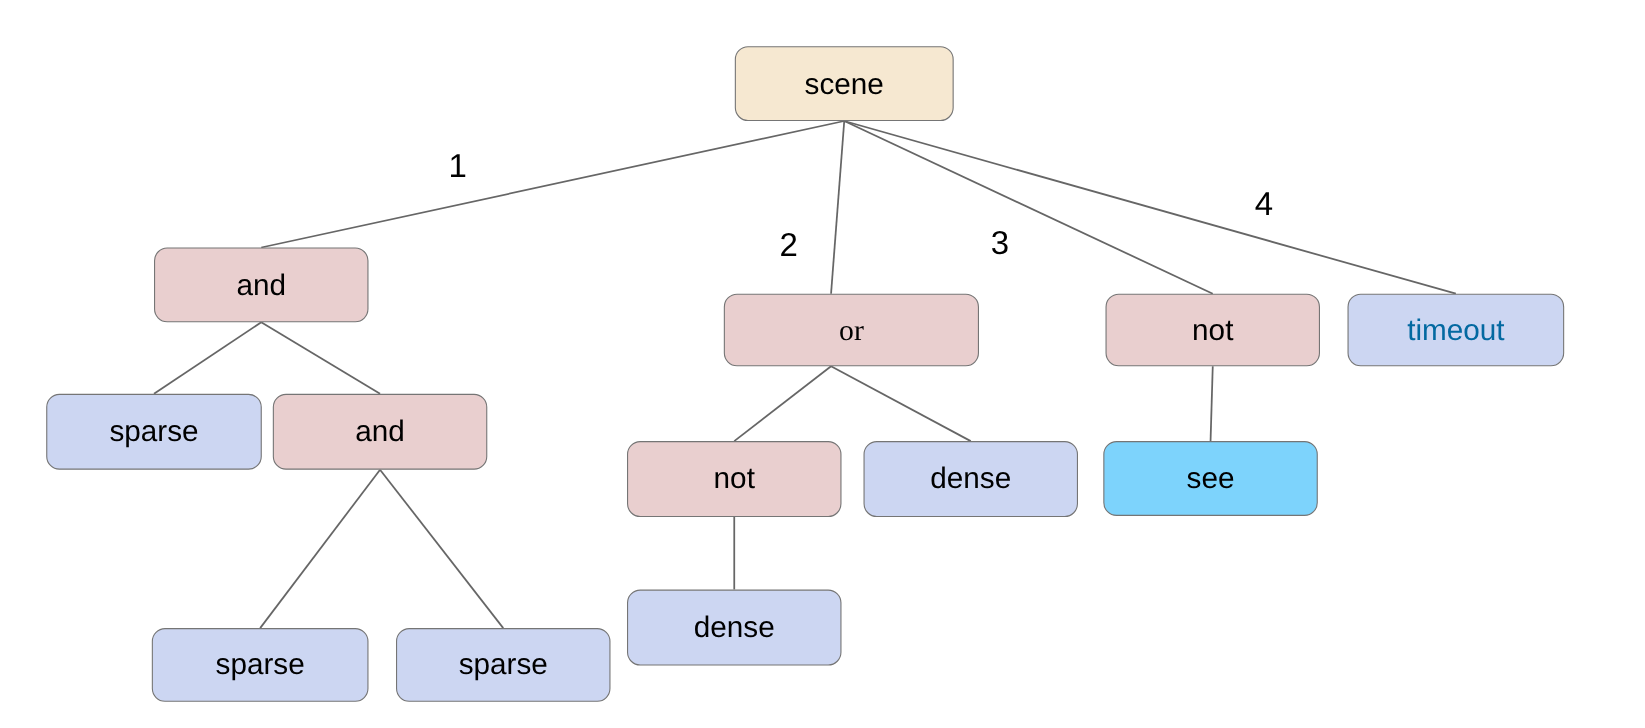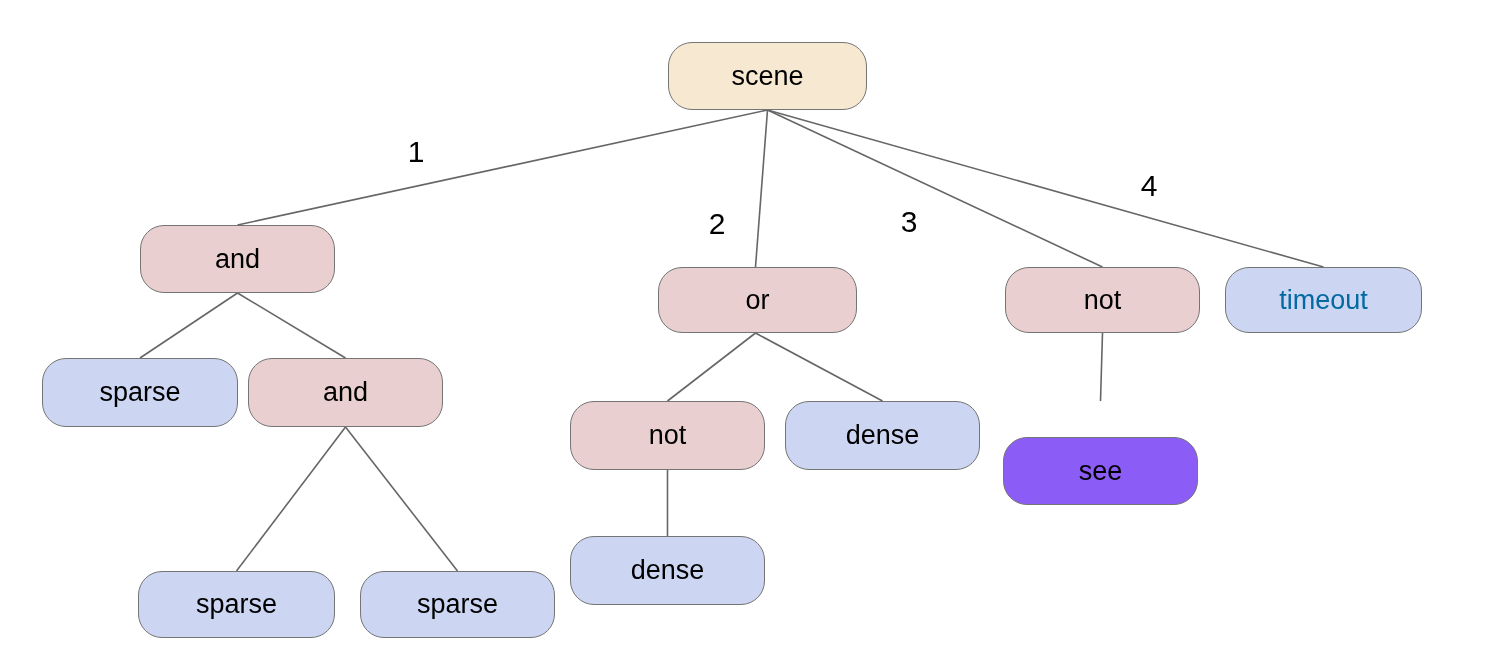--- a/index.html
+++ b/index.html
@@ -18,21 +18,21 @@
     left: 0;
     top: 0;
     width: 100%;
     height: 100%;
   }
   .node {
     position: absolute;
     box-sizing: border-box;
     border-style: solid;
     border-width: 1.6px;
-    border-radius: 24px;
+    border-radius: 12px;
     display: flex;
     align-items: center;
     justify-content: center;
     font-size: 27px;
     color: #000000;
     line-height: 1;
     user-select: none;
   }
   .edge-label {
     position: absolute;
@@ -60,24 +60,24 @@
       <line x1="755.5" y1="333" x2="882.5" y2="401" stroke="#666666" stroke-width="1.6"></line>
       <line x1="667.5" y1="470" x2="667.5" y2="536" stroke="#666666" stroke-width="1.6"></line>
       <line x1="1102.5" y1="333" x2="1100.5" y2="401" stroke="#666666" stroke-width="1.6"></line>
     </svg>
 <div class="edge-label" style="left: 416px; top: 152px;">1</div>
     <div class="edge-label" style="left: 717px; top: 224px;">2</div>
     <div class="edge-label" style="left: 909px; top: 222px;">3</div>
     <div class="edge-label" style="left: 1149px; top: 186px;">4</div>
     <div class="node" style="left: 668px; top: 42px; width: 199px; height: 68px; background: rgb(246, 232, 209); border-color: rgb(117, 117, 117); color: rgb(0, 0, 0);">scene</div>
     <div class="node" style="left: 140px; top: 225px; width: 195px; height: 68px; background: rgb(233, 207, 207); border-color: rgb(117, 117, 117); color: rgb(0, 0, 0);">and</div>
-    <div class="node" style="left: 658px; top: 267px; width: 199px; height: 66px; background: rgb(233, 207, 207); border-color: rgb(117, 117, 117); color: rgb(0, 0, 0);">or</div>
+    <div class="node" style="left: 658px; top: 267px; width: 232px; height: 66px; background: rgb(233, 207, 207); border-color: rgb(117, 117, 117); color: rgb(0, 0, 0); font-family: Liberation Serif, serif;">or</div>
     <div class="node" style="left: 1005px; top: 267px; width: 195px; height: 66px; background: rgb(233, 207, 207); border-color: rgb(117, 117, 117); color: rgb(0, 0, 0);">not</div>
     <div class="node" style="left: 1225px; top: 267px; width: 197px; height: 66px; background: rgb(204, 214, 242); border-color: rgb(117, 117, 117); color: #0369a1;">timeout</div>
     <div class="node" style="left: 42px; top: 358px; width: 196px; height: 69px; background: rgb(204, 214, 242); border-color: rgb(117, 117, 117); color: rgb(0, 0, 0);">sparse</div>
     <div class="node" style="left: 248px; top: 358px; width: 195px; height: 69px; background: rgb(233, 207, 207); border-color: rgb(117, 117, 117); color: rgb(0, 0, 0);">and</div>
     <div class="node" style="left: 570px; top: 401px; width: 195px; height: 69px; background: rgb(233, 207, 207); border-color: rgb(117, 117, 117); color: rgb(0, 0, 0);">not</div>
     <div class="node" style="left: 785px; top: 401px; width: 195px; height: 69px; background: rgb(204, 214, 242); border-color: rgb(117, 117, 117); color: rgb(0, 0, 0);">dense</div>
-    <div class="node" style="left: 1003px; top: 401px; width: 195px; height: 68px; background: #8b5cf6; border-color: rgb(117, 117, 117); color: rgb(0, 0, 0); margin-top: 36px;">see</div>
+    <div class="node" style="left: 1003px; top: 401px; width: 195px; height: 68px; background: #7dd3fc; border-color: rgb(117, 117, 117); color: rgb(0, 0, 0);">see</div>
     <div class="node" style="left: 570px; top: 536px; width: 195px; height: 69px; background: rgb(204, 214, 242); border-color: rgb(117, 117, 117); color: rgb(0, 0, 0);">dense</div>
     <div class="node" style="left: 138px; top: 571px; width: 197px; height: 67px; background: rgb(204, 214, 242); border-color: rgb(117, 117, 117); color: rgb(0, 0, 0);">sparse</div>
     <div class="node" style="left: 360px; top: 571px; width: 195px; height: 67px; background: rgb(204, 214, 242); border-color: rgb(117, 117, 117); color: rgb(0, 0, 0);">sparse</div>
   </div>
 
 </body></html>

